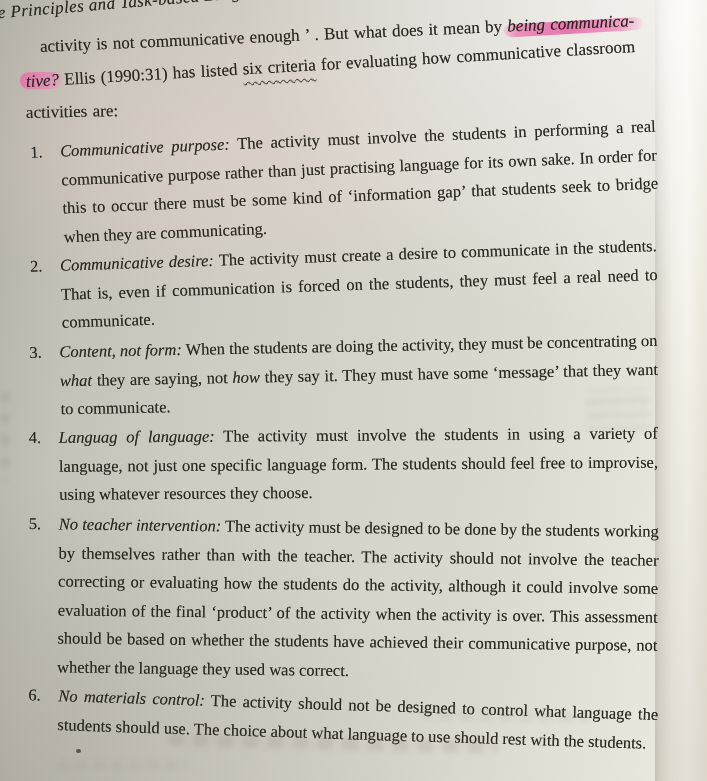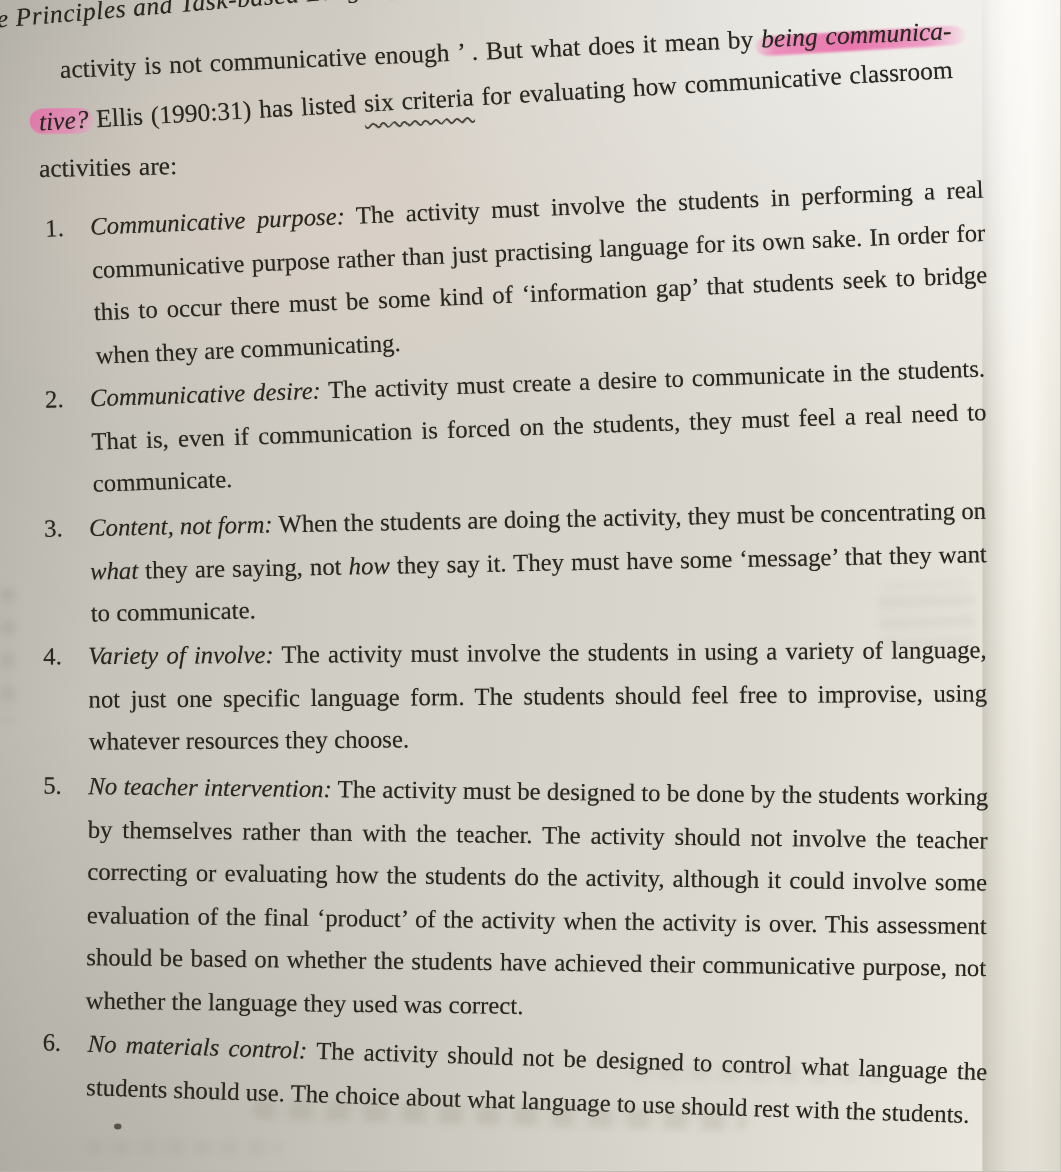--- a/index.html
+++ b/index.html
@@ -117,21 +117,21 @@
   <div class="intro-line txt" id="il3">activities are:</div>
 
   <div class="criteria-list">
 
     <div class="item txt" id="item1"><span class="num">1.</span><span class="term">Communicative purpose:</span><span> The activity must involve the students in performing a real communicative purpose rather than just practising language for its own sake. In order for this to occur there must be some kind of ‘information gap’ that students seek to bridge when they are communicating.</span></div>
 
     <div class="item txt" id="item2"><span class="num">2.</span><span class="term">Communicative desire:</span><span> The activity must create a desire to communicate in the students. That is, even if communication is forced on the students, they must feel a real need to communicate.</span></div>
 
     <div class="item txt" id="item3"><span class="num">3.</span><span class="term">Content, not form:</span><span> When the students are doing the activity, they must be concentrating on </span><span class="ital">what</span><span> they are saying, not </span><span class="ital">how</span><span> they say it. They must have some ‘message’ that they want to communicate.</span></div>
 
-    <div class="item txt" id="item4"><span class="num">4.</span><span class="term">Variety of involve:</span><span> The activity must involve the students in using a variety of language, not just one specific language form. The students should feel free to improvise, using whatever resources they choose.</span></div>
+    <div class="item txt" id="item4"><span class="num">4.</span><span class="term">Languag of language:</span><span> The activity must involve the students in using a variety of language, not just one specific language form. The students should feel free to improvise, using whatever resources they choose.</span></div>
 
     <div class="item txt" id="item5"><span class="num">5.</span><span class="term">No teacher intervention:</span><span> The activity must be designed to be done by the students working by themselves rather than with the teacher. The activity should not involve the teacher correcting or evaluating how the students do the activity, although it could involve some evaluation of the final ‘product’ of the activity when the activity is over. This assessment should be based on whether the students have achieved their communicative purpose, not whether the language they used was correct.</span></div>
 
     <div class="item txt" id="item6"><span class="num">6.</span><span class="term">No materials control:</span><span> The activity should not be designed to control what language the students should use. The choice about what language to use should rest with the students.</span></div>
 
   </div>
 
   <div class="ghost" id="ghost1"></div>
   <div class="ghost" id="ghost2"></div>
   <div class="ghost" id="ghost3"></div>

